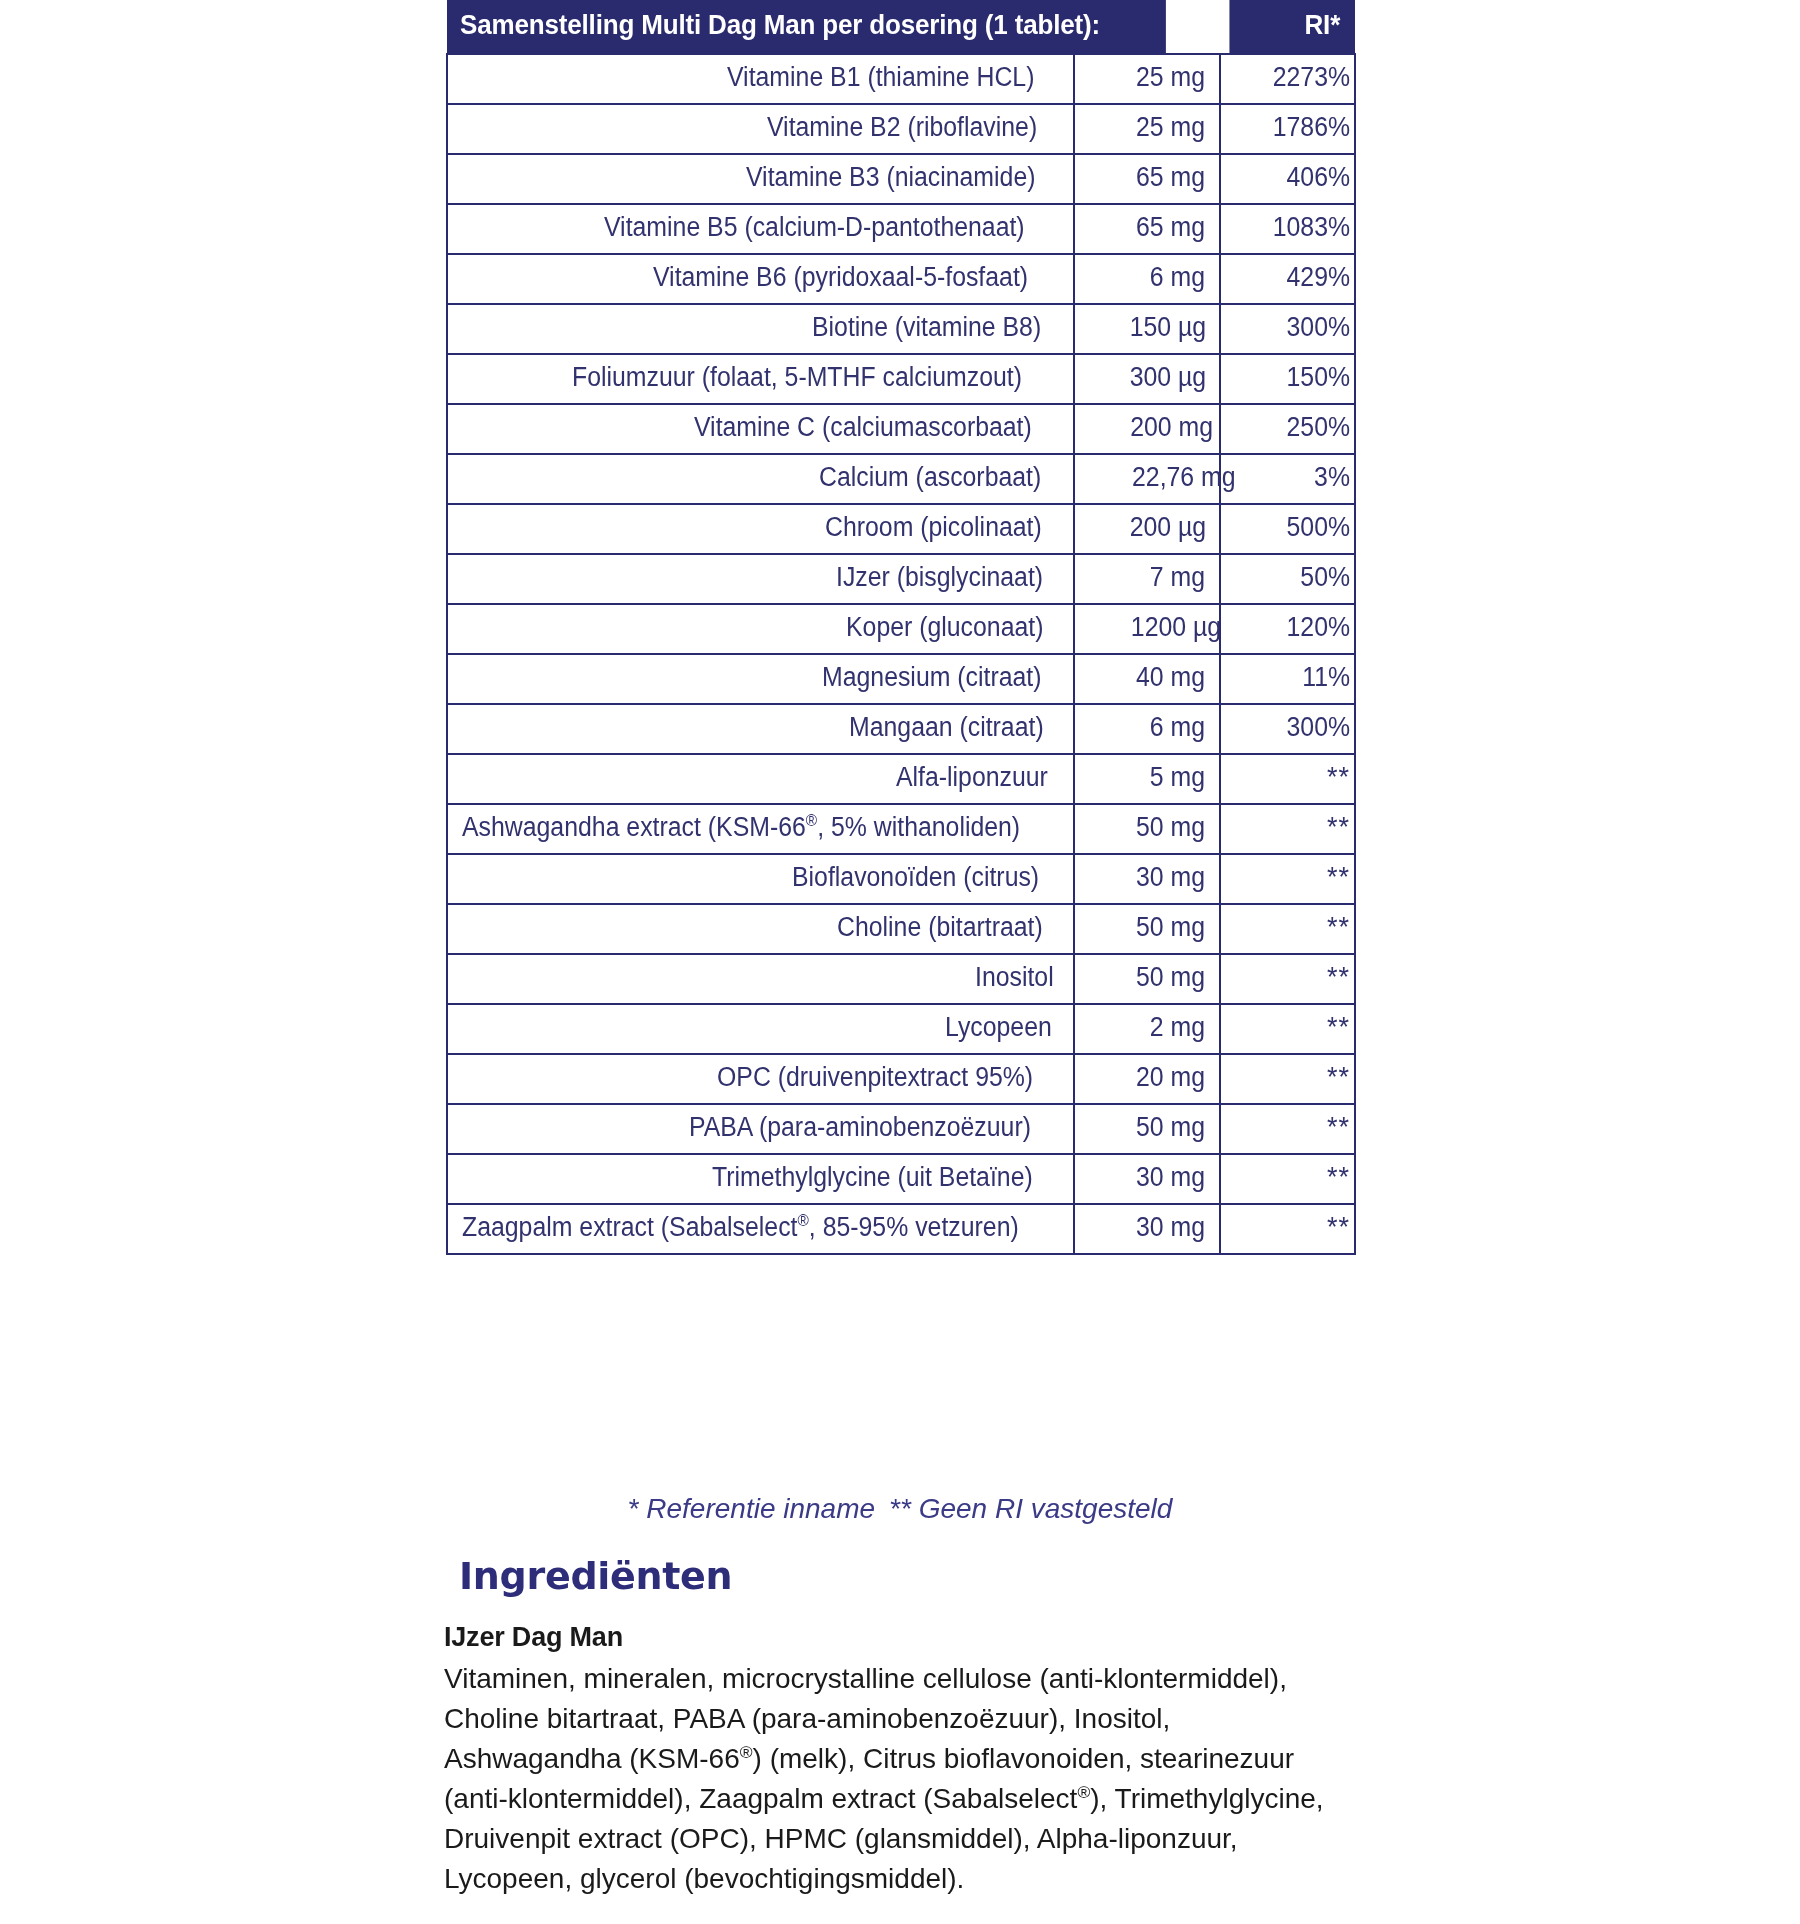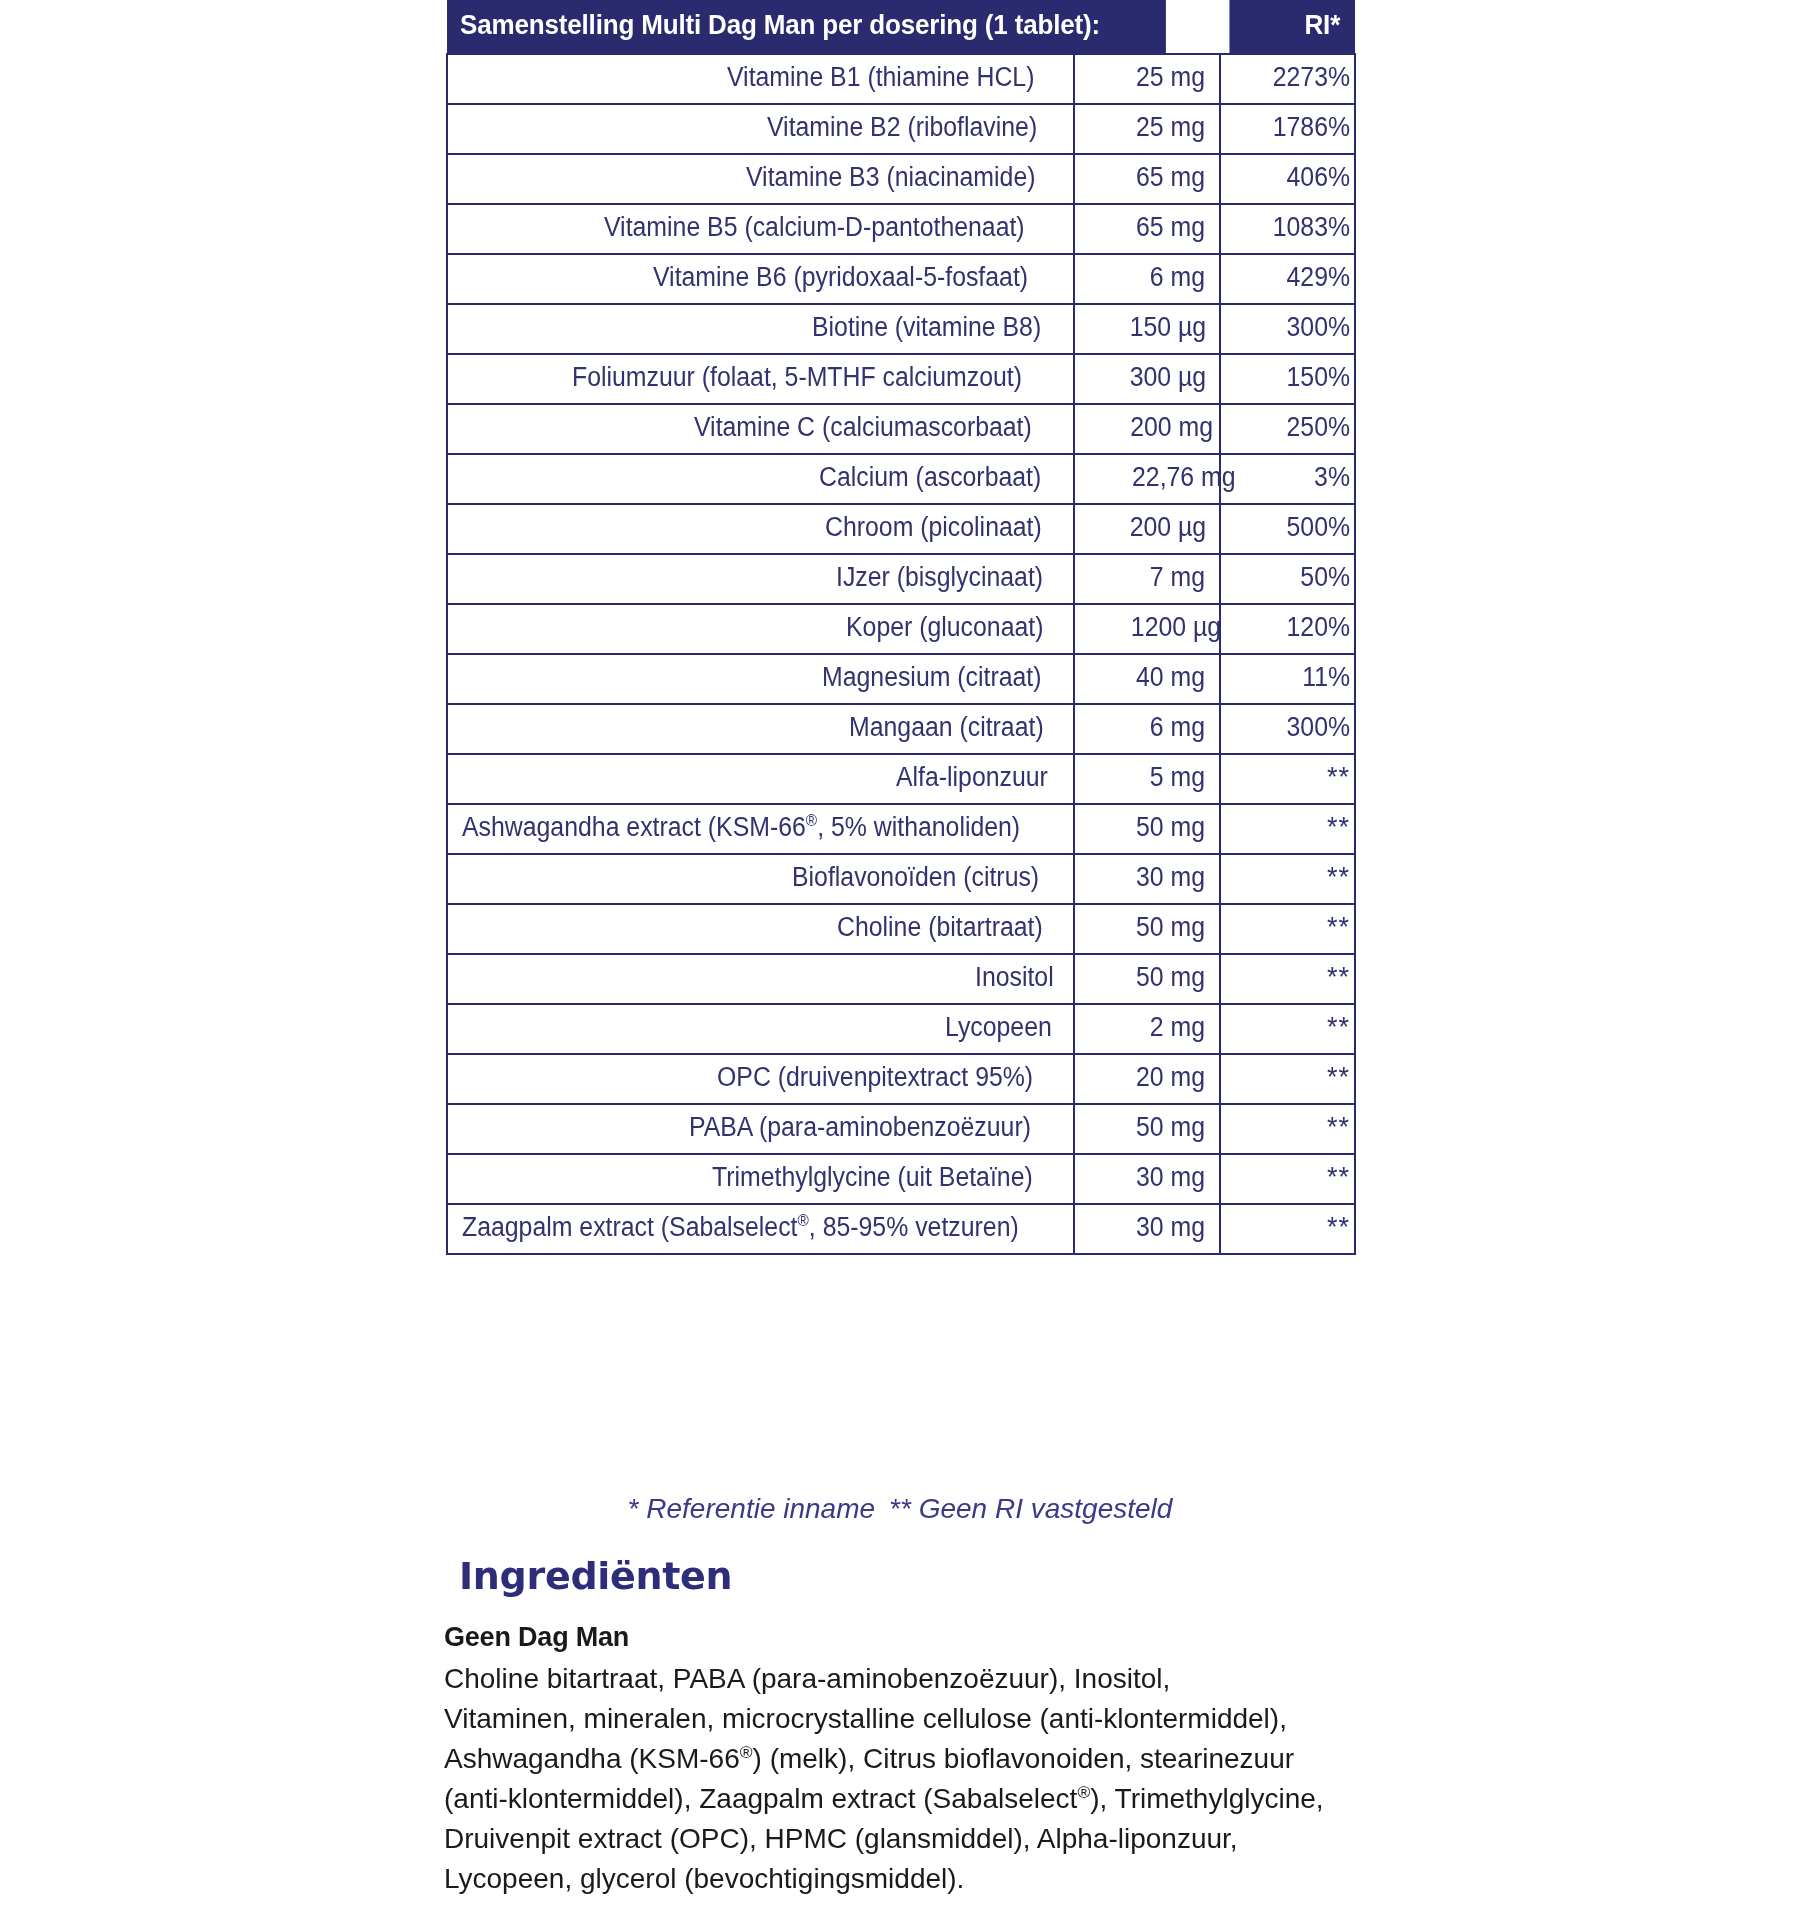--- a/index.html
+++ b/index.html
@@ -312,24 +312,24 @@
         </tbody>
     </table>
   </div>
 
   <div class="footnote">
     <span>* Referentie inname</span><span class="fn-sep"></span><span>** Geen RI vastgesteld</span>
   </div>
 
   <div class="ingredients">
     <h2>Ingrediënten</h2>
-    <p class="product-name">Geen Dag Man</p>
+    <p class="product-name">IJzer Dag Man</p>
     <p class="ing-body" id="ingredients-body">
+        <span class="line">Vitaminen, mineralen, microcrystalline cellulose (anti-klontermiddel),</span>
         <span class="line">Choline bitartraat, PABA (para-aminobenzoëzuur), Inositol,</span>
-        <span class="line">Vitaminen, mineralen, microcrystalline cellulose (anti-klontermiddel),</span>
         <span class="line">Ashwagandha (KSM-66<sup class="reg">®</sup>) (melk), Citrus bioflavonoiden, stearinezuur</span>
         <span class="line">(anti-klontermiddel), Zaagpalm extract (Sabalselect<sup class="reg">®</sup>), Trimethylglycine,</span>
         <span class="line">Druivenpit extract (OPC), HPMC (glansmiddel), Alpha-liponzuur,</span>
         <span class="line">Lycopeen, glycerol (bevochtigingsmiddel).</span>
       </p>
   </div>
 
 </div>
 
 </body></html>

